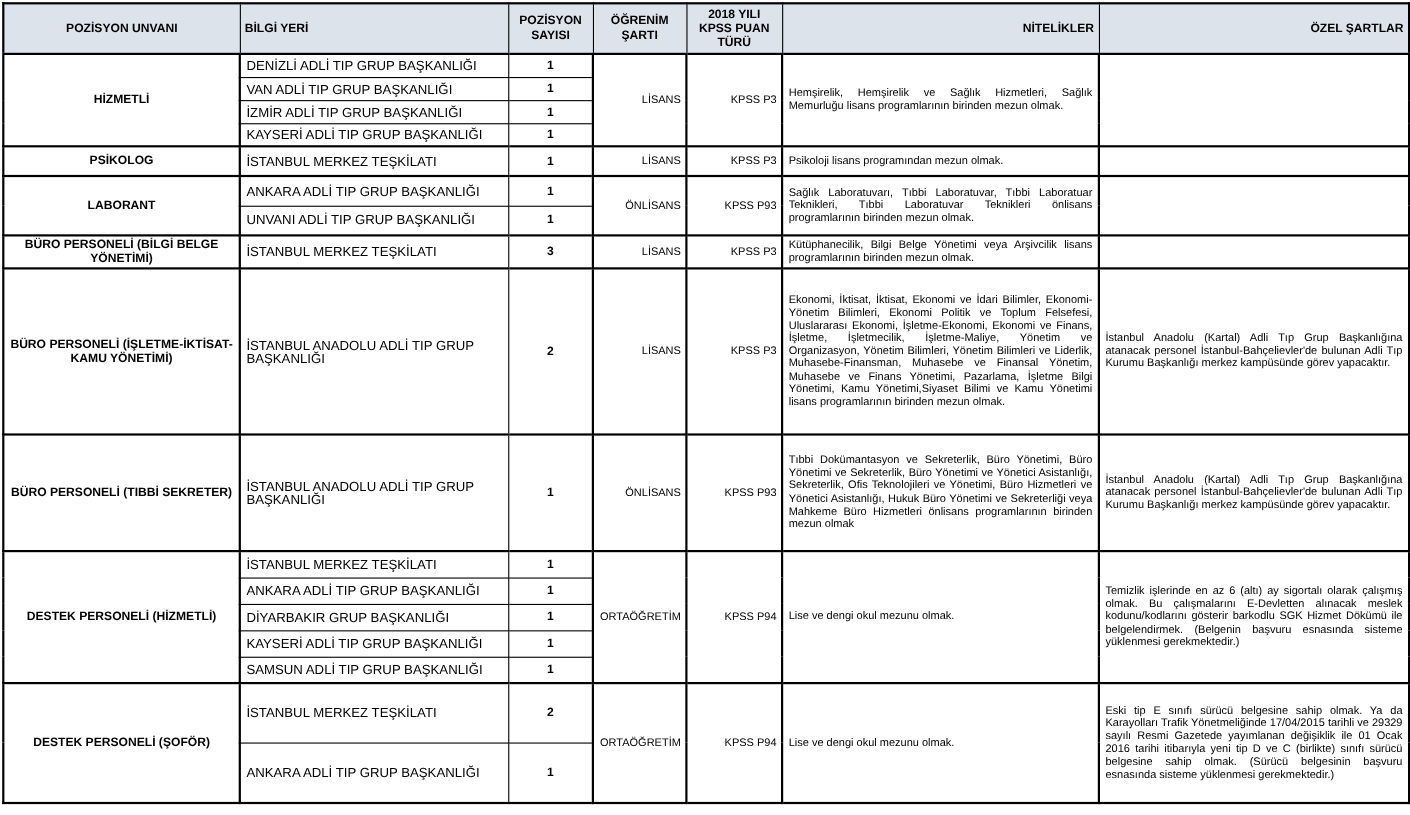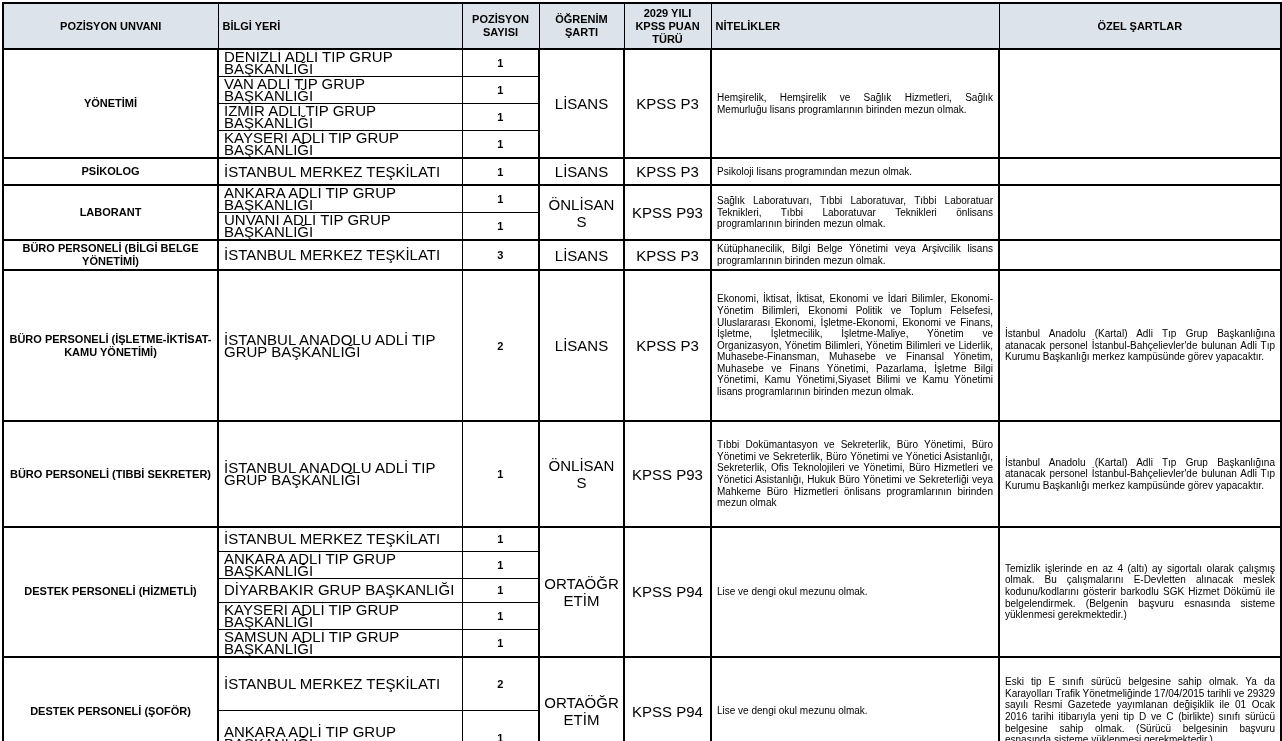--- a/index.html
+++ b/index.html
@@ -45,33 +45,33 @@
     border-bottom: 2px solid #000;
   }
   tr.group-start > td { border-top: 2px solid #000; }
   .cell-title {
     font-size: 11px;
     font-weight: bold;
     text-align: center;
     line-height: 13px;
   }
   .cell-loc {
-    font-size: 15px;
+    font-size: 12px;
     text-align: left;
     padding-left: 5px;
     line-height: 12px;
   }
   .cell-count {
     font-size: 11px;
     font-weight: bold;
     text-align: center;
   }
   .cell-edu, .cell-kpss {
-    font-size: 15px;
-    text-align: center;
+    font-size: 10px;
+    text-align: right;
   }
   .cell-qual, .cell-special {
     font-size: 10px;
     text-align: justify;
     line-height: 11.6px;
     padding: 2px 5px;
   }
 </style>
 </head>
 <body>
@@ -86,28 +86,28 @@
       <col style="width:87px">
       <col style="width:288px">
       <col style="width:282px">
     </colgroup>
     <thead>
       <tr>
         <th>POZİSYON UNVANI</th>
         <th style="text-align:left;">BİLGİ YERİ</th>
         <th>POZİSYON SAYISI</th>
         <th>ÖĞRENİM ŞARTI</th>
-        <th>2029 YILI KPSS PUAN TÜRÜ</th>
-        <th style="text-align:left;">NİTELİKLER</th>
-        <th style="text-align:center;">ÖZEL ŞARTLAR</th>
+        <th>2018 YILI KPSS PUAN TÜRÜ</th>
+        <th style="text-align:right;">NİTELİKLER</th>
+        <th style="text-align:right;">ÖZEL ŞARTLAR</th>
       </tr>
     </thead>
     <tbody id="table-body">
         <tr class="group-start" style="height: 21px;">
-          <td rowspan="4" class="cell-title merged">YÖNETİMİ</td>
+          <td rowspan="4" class="cell-title merged">HİZMETLİ</td>
           <td class="cell-loc">DENİZLİ ADLİ TIP GRUP BAŞKANLIĞI</td>
           <td class="cell-count">1</td>
           <td rowspan="4" class="cell-edu merged">LİSANS</td>
           <td rowspan="4" class="cell-kpss merged">KPSS P3</td>
           <td rowspan="4" class="cell-qual merged">Hemşirelik, Hemşirelik ve Sağlık Hizmetleri, Sağlık Memurluğu lisans programlarının birinden mezun olmak.</td>
           <td rowspan="4" class="cell-special merged"></td>
         </tr>
         <tr style="height: 21px;">
           <td class="cell-loc">VAN ADLİ TIP GRUP BAŞKANLIĞI</td>
           <td class="cell-count">1</td>
@@ -169,21 +169,21 @@
           <td rowspan="1" class="cell-qual merged">Tıbbi Dokümantasyon ve Sekreterlik, Büro Yönetimi, Büro Yönetimi ve Sekreterlik, Büro Yönetimi ve Yönetici Asistanlığı, Sekreterlik, Ofis Teknolojileri ve Yönetimi, Büro Hizmetleri ve Yönetici Asistanlığı, Hukuk Büro Yönetimi ve Sekreterliği veya Mahkeme Büro Hizmetleri önlisans programlarının birinden mezun olmak</td>
           <td rowspan="1" class="cell-special merged">İstanbul Anadolu (Kartal) Adli Tıp Grup Başkanlığına atanacak personel İstanbul-Bahçelievler'de bulunan Adli Tıp Kurumu Başkanlığı merkez kampüsünde görev yapacaktır.</td>
         </tr>
         <tr class="group-start" style="height: 24px;">
           <td rowspan="5" class="cell-title merged">DESTEK PERSONELİ (HİZMETLİ)</td>
           <td class="cell-loc">İSTANBUL MERKEZ TEŞKİLATI</td>
           <td class="cell-count">1</td>
           <td rowspan="5" class="cell-edu merged">ORTAÖĞRETİM</td>
           <td rowspan="5" class="cell-kpss merged">KPSS P94</td>
           <td rowspan="5" class="cell-qual merged">Lise ve dengi okul mezunu olmak.</td>
-          <td rowspan="5" class="cell-special merged">Temizlik işlerinde en az 4 (altı) ay sigortalı olarak çalışmış olmak. Bu çalışmalarını E-Devletten alınacak meslek kodunu/kodlarını gösterir barkodlu SGK Hizmet Dökümü ile belgelendirmek. (Belgenin başvuru esnasında sisteme yüklenmesi gerekmektedir.)</td>
+          <td rowspan="5" class="cell-special merged">Temizlik işlerinde en az 6 (altı) ay sigortalı olarak çalışmış olmak. Bu çalışmalarını E-Devletten alınacak meslek kodunu/kodlarını gösterir barkodlu SGK Hizmet Dökümü ile belgelendirmek. (Belgenin başvuru esnasında sisteme yüklenmesi gerekmektedir.)</td>
         </tr>
         <tr style="height: 24px;">
           <td class="cell-loc">ANKARA ADLİ TIP GRUP BAŞKANLIĞI</td>
           <td class="cell-count">1</td>
         </tr>
         <tr style="height: 24px;">
           <td class="cell-loc">DİYARBAKIR GRUP BAŞKANLIĞI</td>
           <td class="cell-count">1</td>
         </tr>
         <tr style="height: 24px;">

